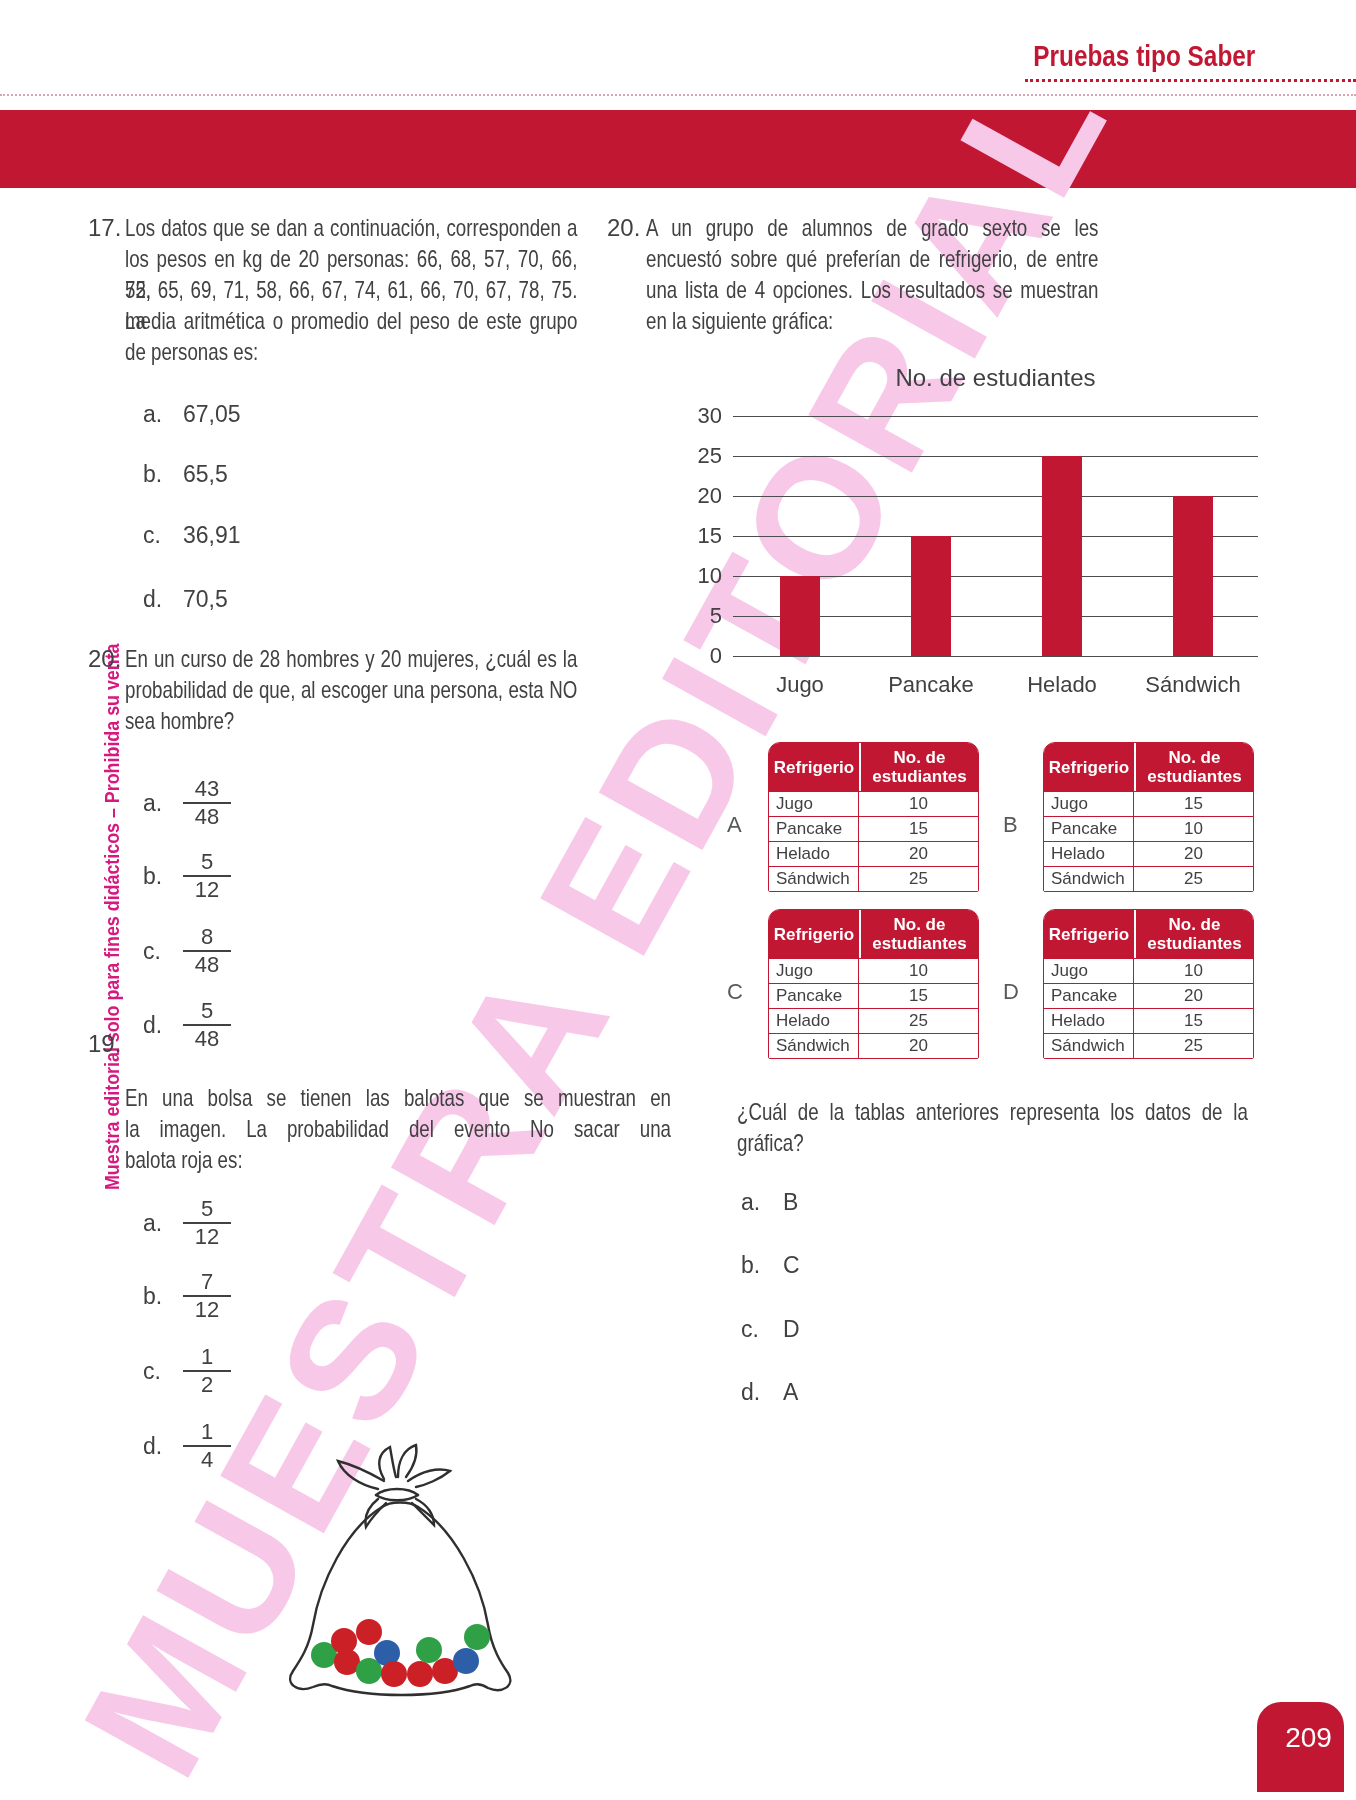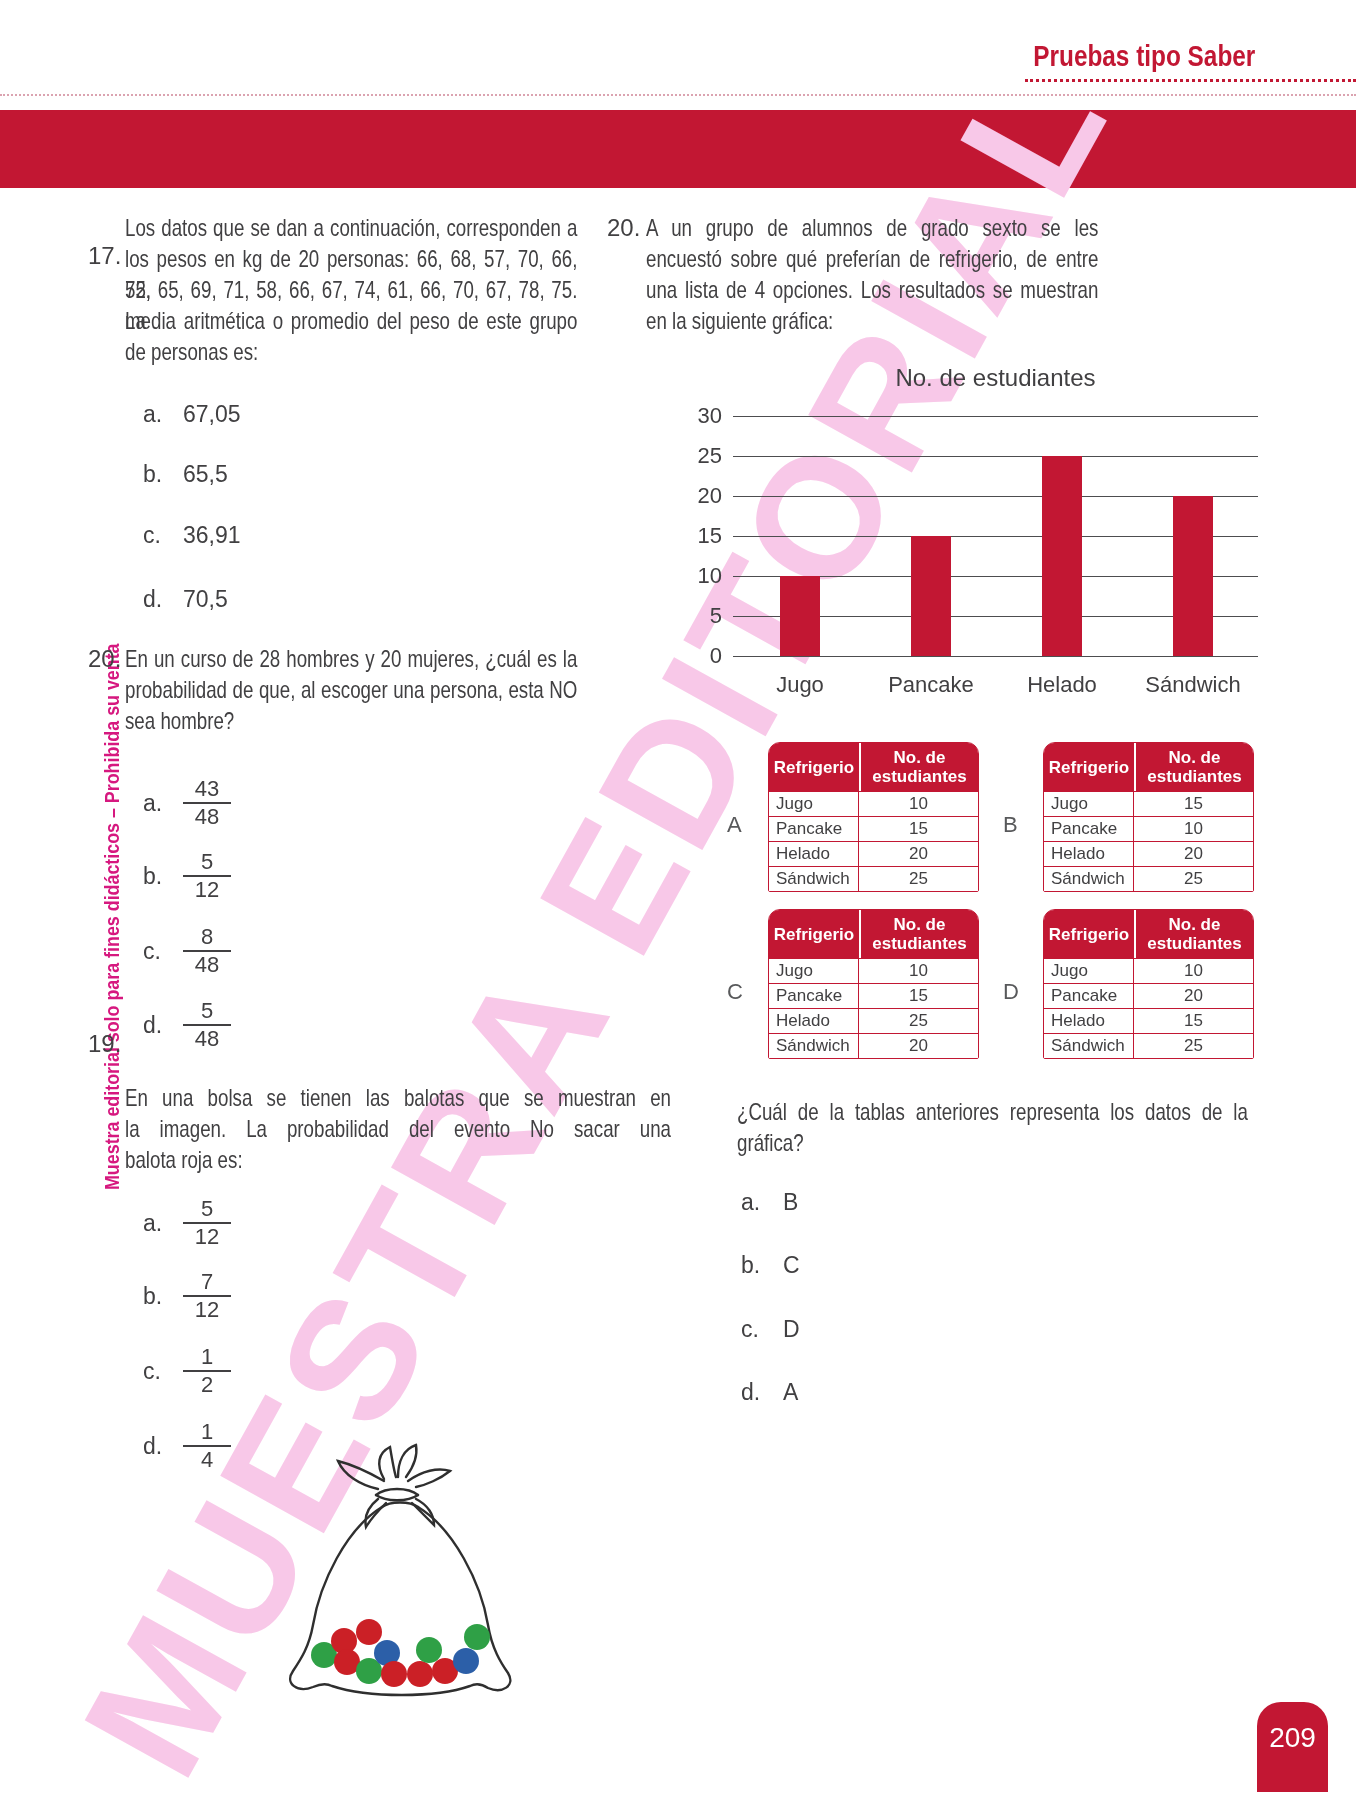--- a/index.html
+++ b/index.html
@@ -50,38 +50,38 @@
   .hc2{width:119px;border-left:2px solid #fff;box-sizing:border-box;}
   .trow{display:flex;height:24px;border-top:1.6px solid #C21733;background:#fff;}
   .td{font-size:17px;color:#414042;display:flex;align-items:center;box-sizing:border-box;}
   .td1{width:90px;padding-left:7px;border-right:1.6px solid #C21733;}
   .td2{flex:1;justify-content:center;}
   .tletter{position:absolute;font-size:22px;color:#58595B;z-index:2;}
   
   .bag{position:absolute;left:280px;top:1425px;z-index:2;}
   
   .page-badge{position:absolute;left:1257px;top:1702px;width:71px;height:90px;background:#C21733;
-        border-radius:24px 24px 0 0;z-index:2;text-align:center;}
+        border-radius:24px 24px 0 0;z-index:2;text-align:center;padding-left:16px;}
   .page-badge span{display:inline-block;margin-top:20px;color:#fff;font-size:28px;}
 </style>
 </head>
 <body>
 
 <div class="page">
 
   <div class="top-dotted"></div>
   <div class="banner"></div>
   <div class="wm-diag">MUESTRA EDITORIAL</div>
   <div class="header-title">Pruebas tipo Saber</div>
   <div class="header-underline"></div>
   <div class="wm-vert">
     <span>Muestra editorial solo para fines didácticos – Prohibida su venta</span>
   </div>
 
-  <div class="qnum" style="left:88px;top:212px;margin-top:28px;">17.</div>
+  <div class="qnum" style="left:88px;top:212px;">17.</div>
   <div class="para" style="left:125px;top:212px;width:580px;">
       <div class="line just">Los datos que se dan a continuación, corresponden a</div>
       <div class="line just">los pesos en kg de 20 personas: 66, 68, 57, 70, 66, 52,</div>
       <div class="line just">75, 65, 69, 71, 58, 66, 67, 74, 61, 66, 70, 67, 78, 75. La</div>
       <div class="line just">media aritmética o promedio del peso de este grupo</div>
       <div class="line">de personas es:</div>
     </div>
   <div class="opt-row" style="left:143px;top:401px;">
     <span class="olabel">a.</span>
     <span>67,05</span>

